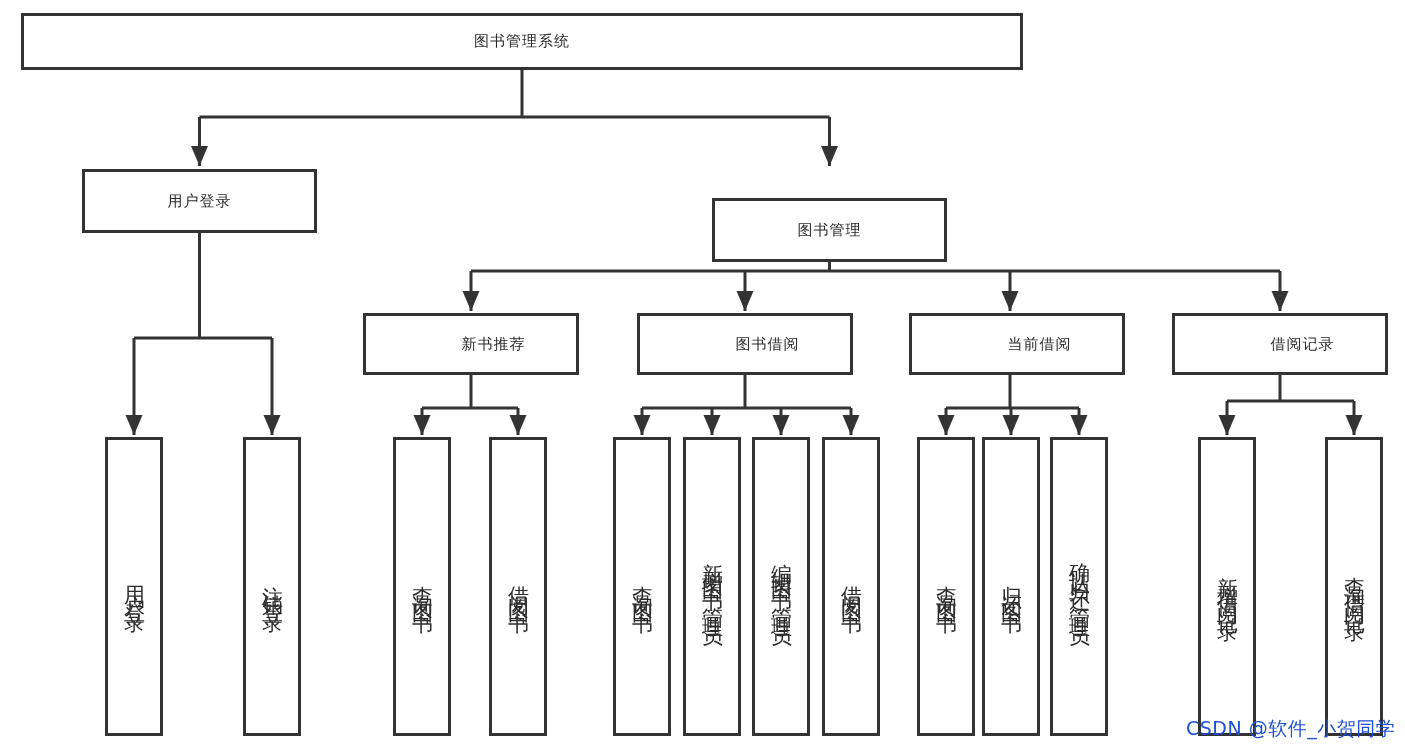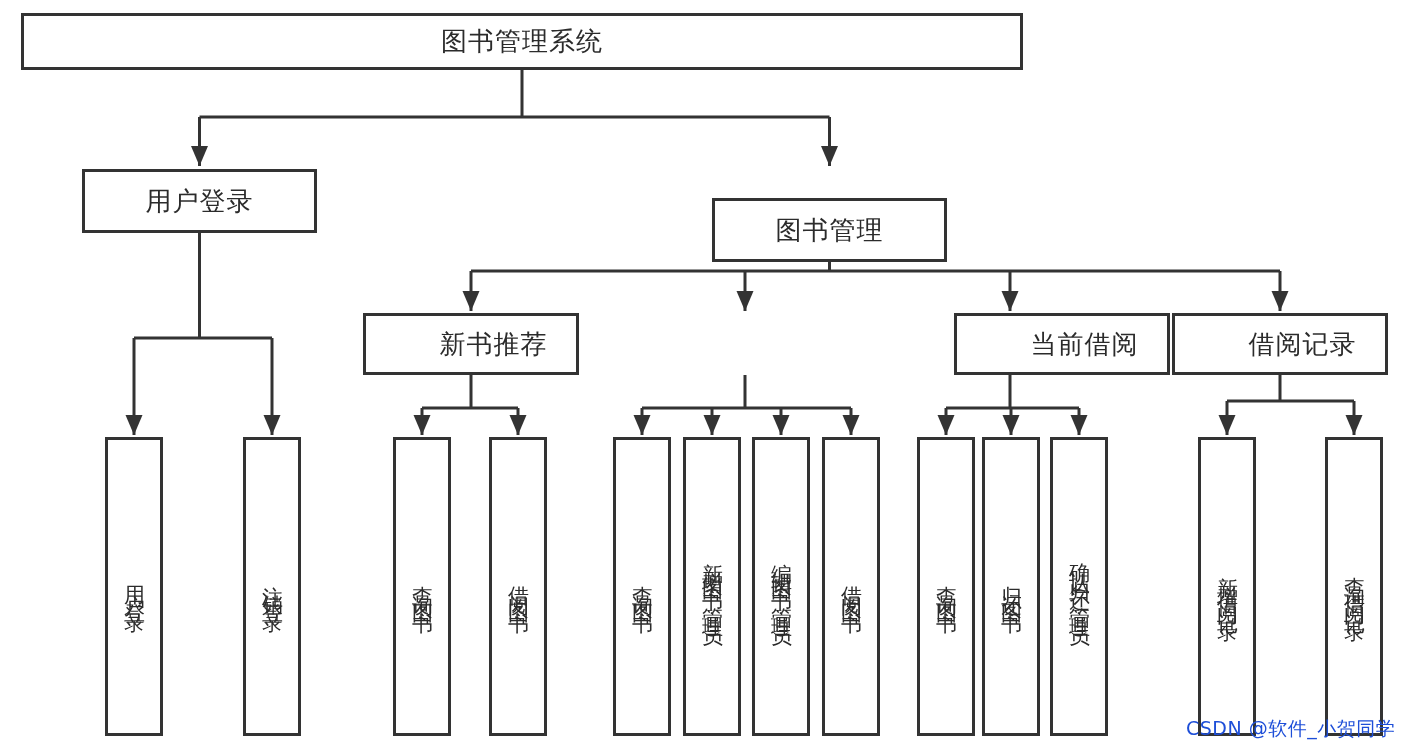--- a/index.html
+++ b/index.html
@@ -13,21 +13,21 @@
   .lines{position:absolute;left:0;top:0;z-index:0;}
   .box{
     position:absolute;
     background:#ffffff;
     border:3px solid #333333;
     box-sizing:border-box;
     display:flex;align-items:center;justify-content:center;
     color:#2b2b2b;
     z-index:1;
   }
-  .hlabel{font-size:26px;letter-spacing:1px;text-align:center;}
+  .hlabel{font-size:15px;letter-spacing:1px;text-align:center;}
   .top-box{left:21px;top:13px;width:1002px;height:57px;}
   .l2-box{top:169px;width:235px;height:64px;}
   .l3-box{top:313px;width:216px;height:62px;padding-left:45px;}
   .leaf{top:437px;width:58px;height:299px;}
   .vtext{
     writing-mode:vertical-rl;
     text-orientation:mixed;
     font-size:21px;
     letter-spacing:9px;
     line-height:1;
@@ -91,21 +91,22 @@
       <line x1="1354" y1="401" x2="1354" y2="435" marker-end="url(#arw)"></line>
     </g>
   </svg>
 
   <div class="box top-box hlabel">图书管理系统</div>
 
   <div class="box l2-box hlabel" style="left:82px;">用户登录</div>
   <div class="box l2-box hlabel" style="left:712px;margin-top:29px;">图书管理</div>
 
   <div class="box l3-box hlabel" style="left:363px;">新书推荐</div>
-  <div class="box l3-box hlabel" style="left:954px;">当前借阅</div>
+  <div class="box l3-box hlabel" style="left:637px;">图书借阅</div>
+  <div class="box l3-box hlabel" style="left:909px;">当前借阅</div>
   <div class="box l3-box hlabel" style="left:1172px;">借阅记录</div>
 
   <div class="box leaf" style="left:105px;">
     <span class="vtext">用户登录</span>
   </div>
   <div class="box leaf" style="left:243px;">
     <span class="vtext">注销登录</span>
   </div>
 
   <div class="box leaf" style="left:393px;">

